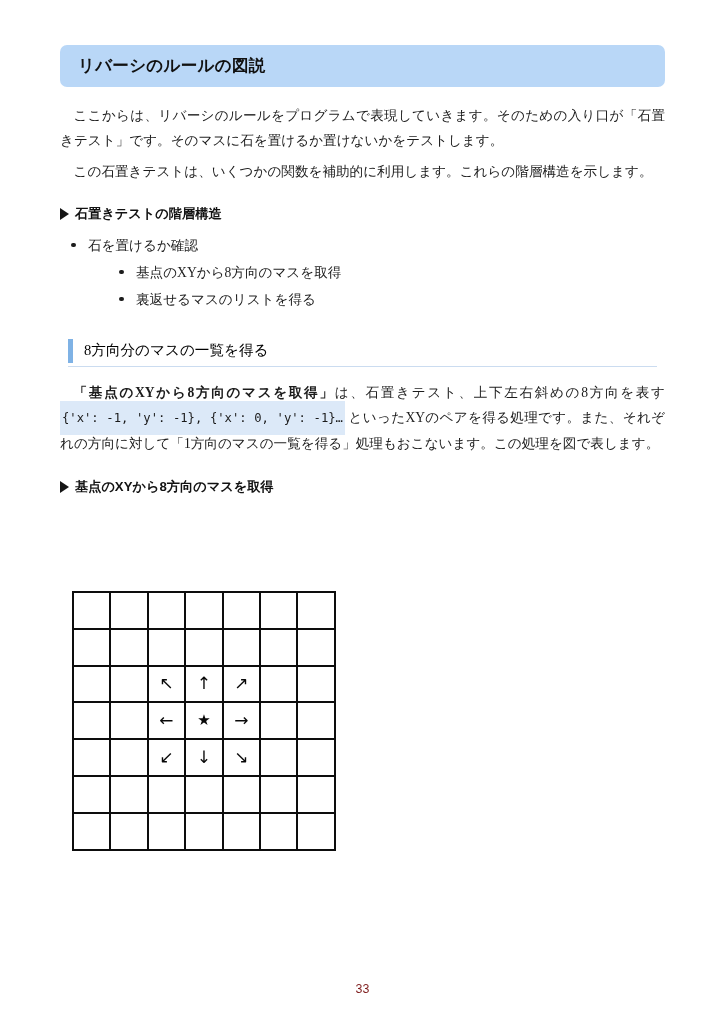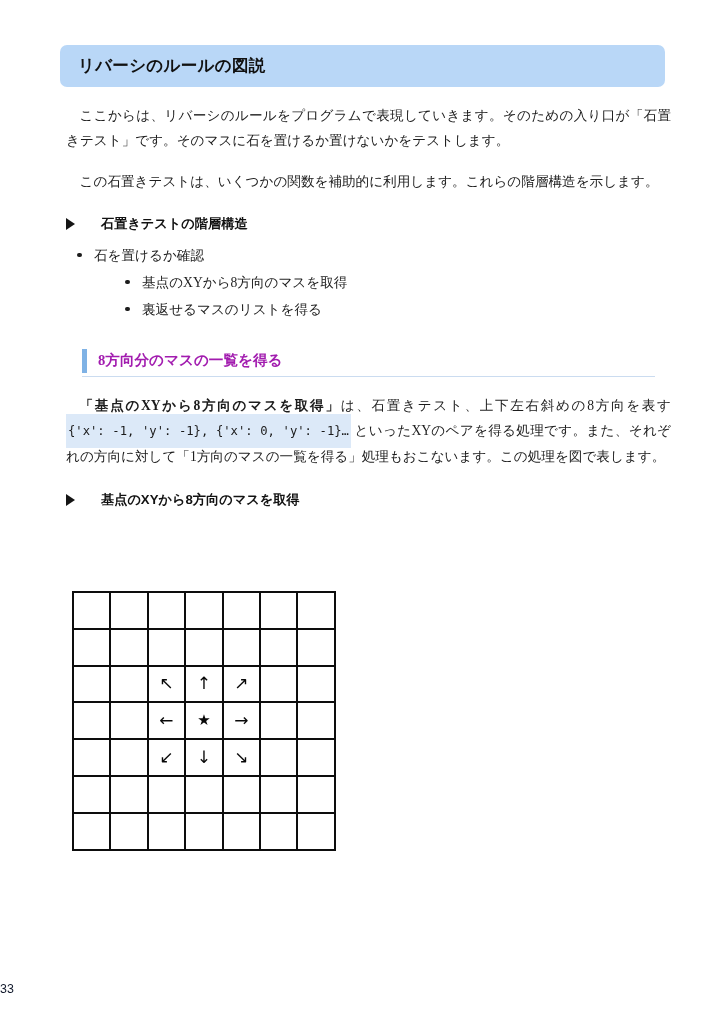--- a/index.html
+++ b/index.html
@@ -44,39 +44,39 @@
     font-size: 16.5px;
     font-weight: bold;
     letter-spacing: .3px;
     color: #111111;
     white-space: nowrap;
   }
 
   
   .content {
     position: absolute;
-    left: 66px;
+    left: 60px;
     top: 103px;
     width: 605px;
   }
   p.para {
     margin: 0 0 0 0;
     font-size: 13.6px;
     line-height: 25.2px;
     text-align: justify;
     text-indent: 1em;
     color: #1c1c1c;
   }
-  p.para + p.para { margin-top: 16px; }
+  p.para + p.para { margin-top: 6px; }
 
   
   .tri-heading {
     display: flex;
     align-items: center;
-    gap: 26px;
+    gap: 6px;
     font-size: 13.2px;
     font-weight: bold;
     font-family: "Liberation Sans", "DejaVu Sans", sans-serif;
     color: #121212;
   }
   .tri-icon {
     width: 0; height: 0;
     border-left: 9px solid #151515;
     border-top: 6px solid transparent;
     border-bottom: 6px solid transparent;
@@ -110,26 +110,26 @@
     width: 4.5px;
     height: 4.5px;
     border-radius: 50%;
     background: #1c1c1c;
   }
   ul.lv1 ul li > .bullet { left: 3px; }
 
   
   .sec-heading {
     position: relative;
-    margin: 16px;
+    margin: 8px;
     padding: 4px 0 6px 16px;
     border-bottom: 1.6px solid #cbdcf0;
     font-size: 14.6px;
-    font-weight: bold;
-    color: #a21caf;
+    font-weight: normal;
+    color: #000000;
     font-family: "Liberation Serif", "DejaVu Serif", serif;
   }
   .sec-heading .accent {
     position: absolute;
     left: 0;
     top: 2px;
     width: 5px;
     height: 24px;
     background: #7fb2e5;
   }
@@ -168,24 +168,24 @@
     font-family: "DejaVu Sans", sans-serif;
   }
   table.grid td.star { font-size: 15px; }
 
   
   .page-number {
     position: absolute;
     left: 0;
     top: 982px;
     width: 725px;
-    text-align: left;
+    text-align: center;
     font-size: 12.4px;
     font-family: "Liberation Sans", "DejaVu Sans", sans-serif;
-    color: #0f172a;
+    color: #7f1d1d;
   }
 </style>
 </head>
 <body>
 
 <div class="page">
 
   <div class="banner">
     <div class="banner-title">リバーシのルールの図説</div>
   </div>

